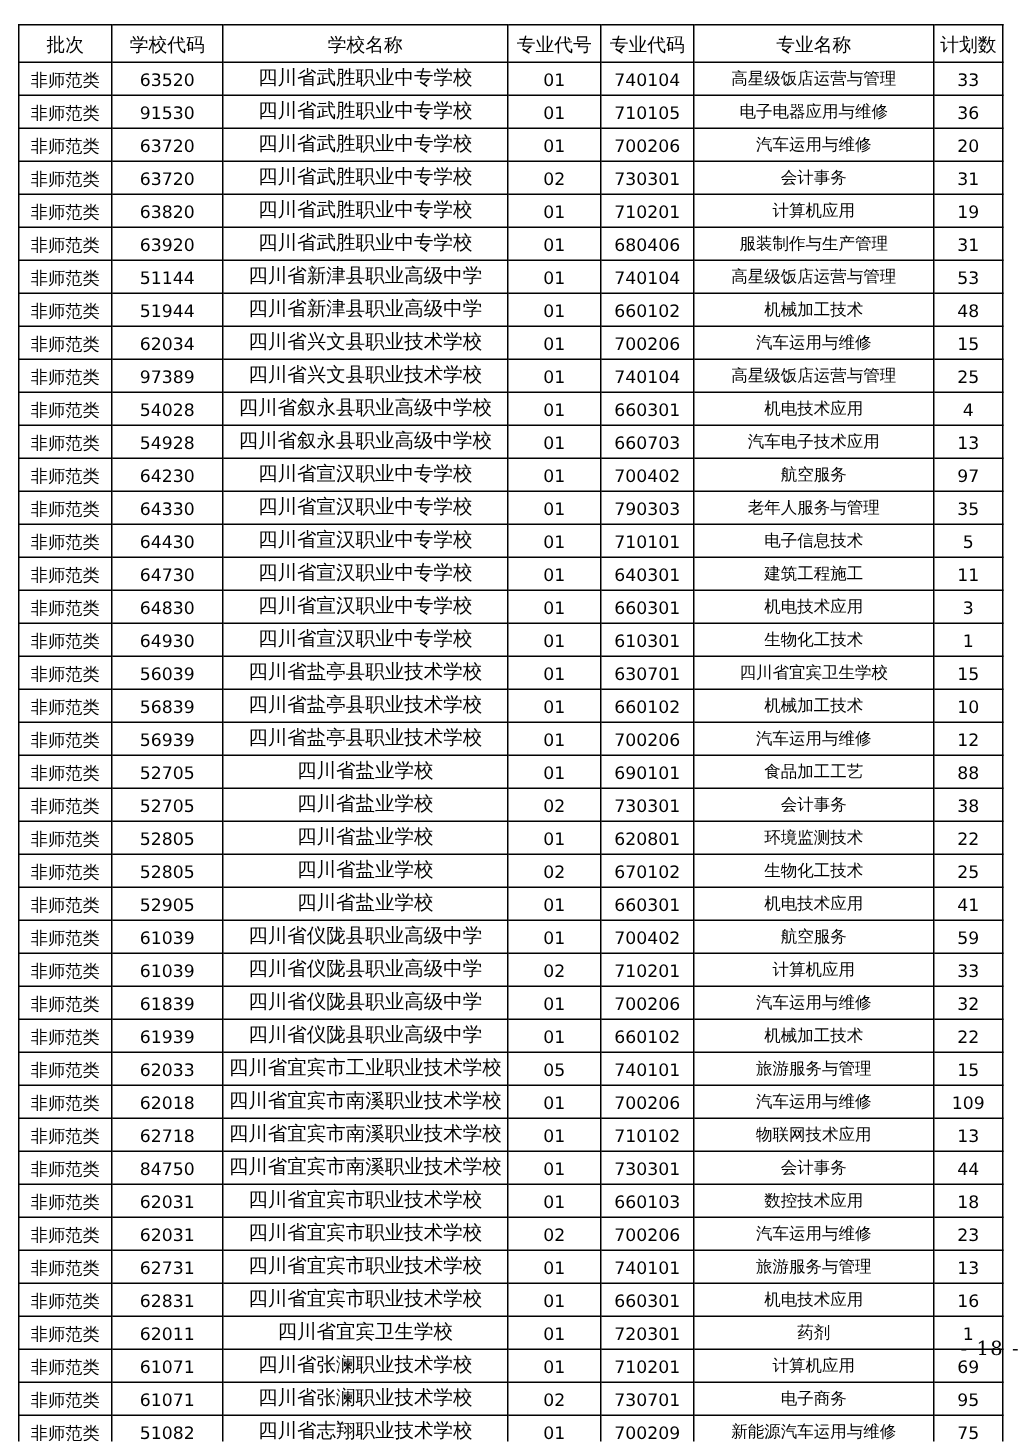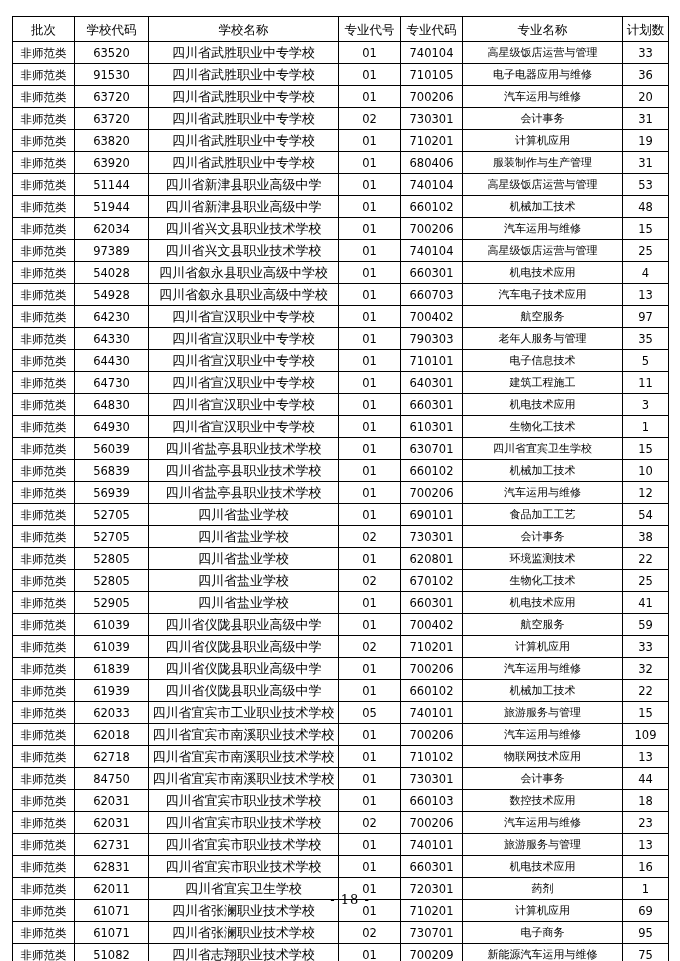--- a/index.html
+++ b/index.html
@@ -52,21 +52,21 @@
   col.c-plan    { width: 46px; }
 
   .cell-sname { font-size: 13px; }
   .cell-mname { font-size: 11px; }
 
   .page-number {
     position: absolute;
     left: 0;
     right: 0;
     bottom: 54px;
-    text-align: center;
+    text-align: right;
     padding-left: 20px;
     font-size: 13px;
     letter-spacing: 1px;
     font-family: "DejaVu Serif", "Liberation Serif", serif;
   }
 </style>
 </head>
 <body>
 
 <div class="page">
@@ -281,21 +281,21 @@
           <td class="cell-mname">汽车运用与维修</td>
           <td>12</td>
         </tr>
         <tr>
           <td>非师范类</td>
           <td>52705</td>
           <td class="cell-sname">四川省盐业学校</td>
           <td>01</td>
           <td>690101</td>
           <td class="cell-mname">食品加工工艺</td>
-          <td>54</td>
+          <td>88</td>
         </tr>
         <tr>
           <td>非师范类</td>
           <td>52705</td>
           <td class="cell-sname">四川省盐业学校</td>
           <td>02</td>
           <td>730301</td>
           <td class="cell-mname">会计事务</td>
           <td>38</td>
         </tr>

